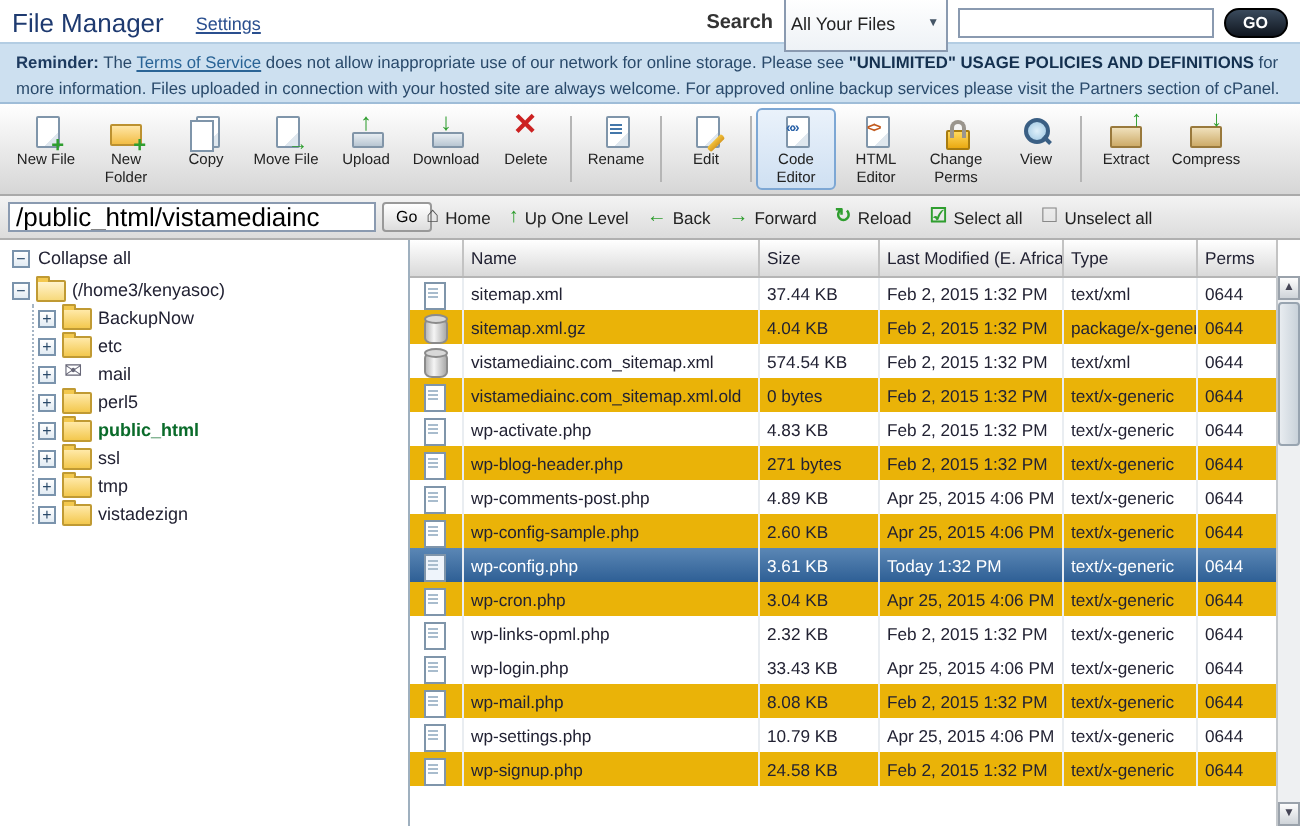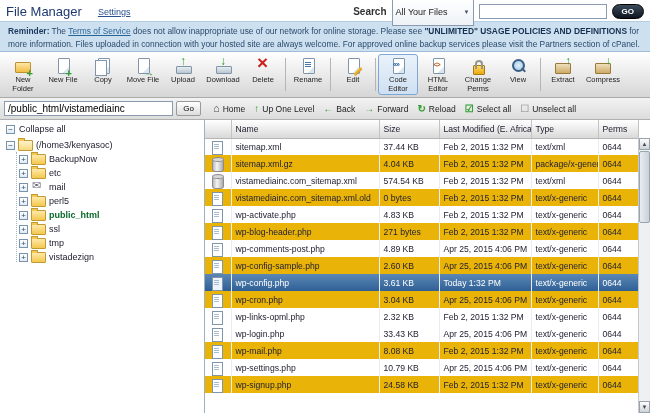--- a/index.html
+++ b/index.html
@@ -66,21 +66,21 @@
   .tbi.view::after { content:""; position:absolute; left:13px; top:12px; width:5px; height:2px; background:#3a5f84; transform:rotate(45deg); }
   .tbi.extract::before,.tbi.compress::before { content:""; position:absolute; left:2px; bottom:1px; width:14px; height:9px;
     background:linear-gradient(#efe0bb,#cdab68); border:1px solid #99793c; border-radius:1px; }
   .tbi.extract::after { content:"↑"; position:absolute; right:2px; top:-3px; color:#2f9e2f; font-weight:bold; font-size:11px; }
   .tbi.compress::after { content:"↓"; position:absolute; right:2px; top:-3px; color:#2f9e2f; font-weight:bold; font-size:11px; }
 
   
   .pathbar { height:22px; background:linear-gradient(#f3f3f3,#dcdcdc); border-bottom:1px solid #b0b0b0;
              display:flex; align-items:center; }
   .path-left { width:205px; flex:none; display:flex; align-items:center; gap:3px; padding:0 4px; }
-  .path-input { flex:1; height:15px; border:1px solid #8a9ab0; font-size:10px; padding:0 3px; }
+  .path-input { flex:1; height:15px; border:1px solid #8a9ab0; font-size:13px; padding:0 3px; }
   .path-go { height:15px; font-size:8px; border:1px solid #999; background:linear-gradient(#fff,#ddd);
              border-radius:2px; padding:0 6px; cursor:pointer; }
   .path-nav { flex:1; display:flex; align-items:center; gap:9px; padding-left:8px; font-size:8.5px; color:#222; }
   .nav-item { display:flex; align-items:center; gap:3px; cursor:pointer; white-space:nowrap; }
   .nav-ico { font-size:10px; line-height:1; }
   .nav-ico.home { color:#555; font-size:11px; }
   .nav-ico.up,.nav-ico.back,.nav-ico.forward,.nav-ico.reload,.nav-ico.select { color:#2f9e2f; font-weight:bold; }
   .nav-ico.unselect { color:#888; }
 
   
@@ -150,26 +150,26 @@
       </span>
       <input class="search-input" value="" style="">
       <span class="go-pill">GO</span>
     </div>
   </div>
 
   <div class="notice"><span class="rem">Reminder:</span><span> The </span><a class="tos">Terms of Service</a><span> does not allow inappropriate use of our network for online storage. Please see </span><span class="policy">"UNLIMITED" USAGE POLICIES AND DEFINITIONS</span><span> for more information. Files uploaded in connection with your hosted site are always welcome. For approved online backup services please visit the Partners section of cPanel.</span></div>
 
   <div class="toolbar">
       <div class="tb-item">
+        <span class="tbi newfile"></span>
+        <span class="tb-label">New File</span>
+      </div>
+      <div class="tb-item">
         <span class="tbi newfolder"></span>
         <span class="tb-label">New Folder</span>
-      </div>
-      <div class="tb-item">
-        <span class="tbi newfile"></span>
-        <span class="tb-label">New File</span>
       </div>
       <div class="tb-item">
         <span class="tbi copy"></span>
         <span class="tb-label">Copy</span>
       </div>
       <div class="tb-item">
         <span class="tbi move"></span>
         <span class="tb-label">Move File</span>
       </div>
       <div class="tb-item">

